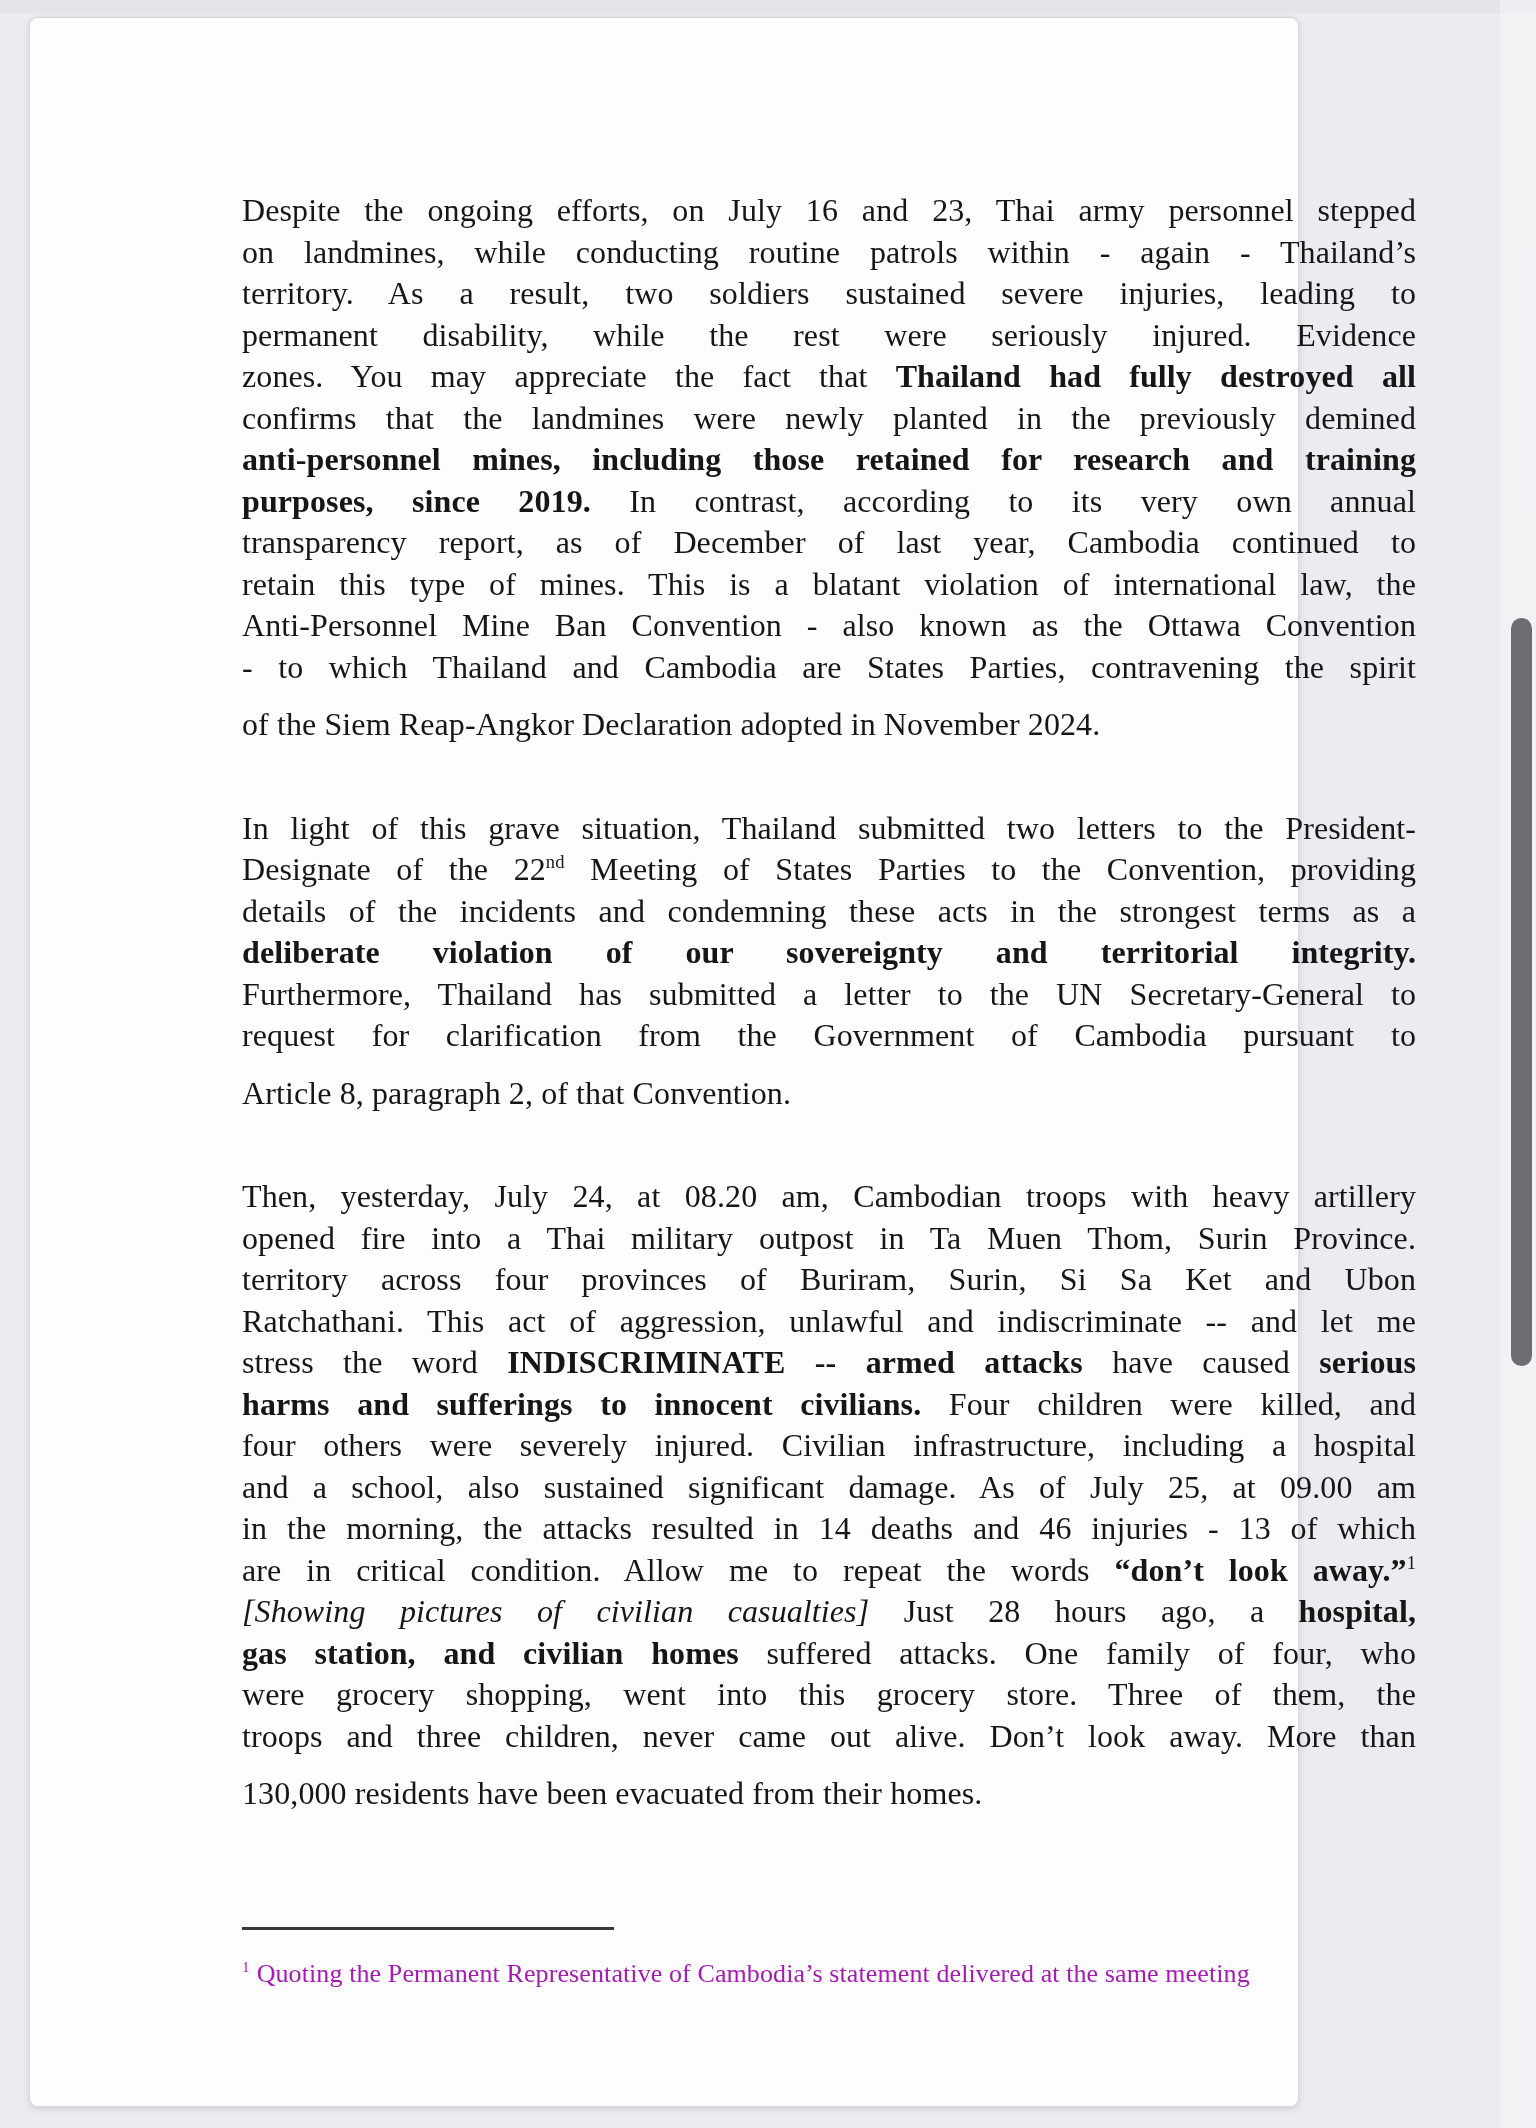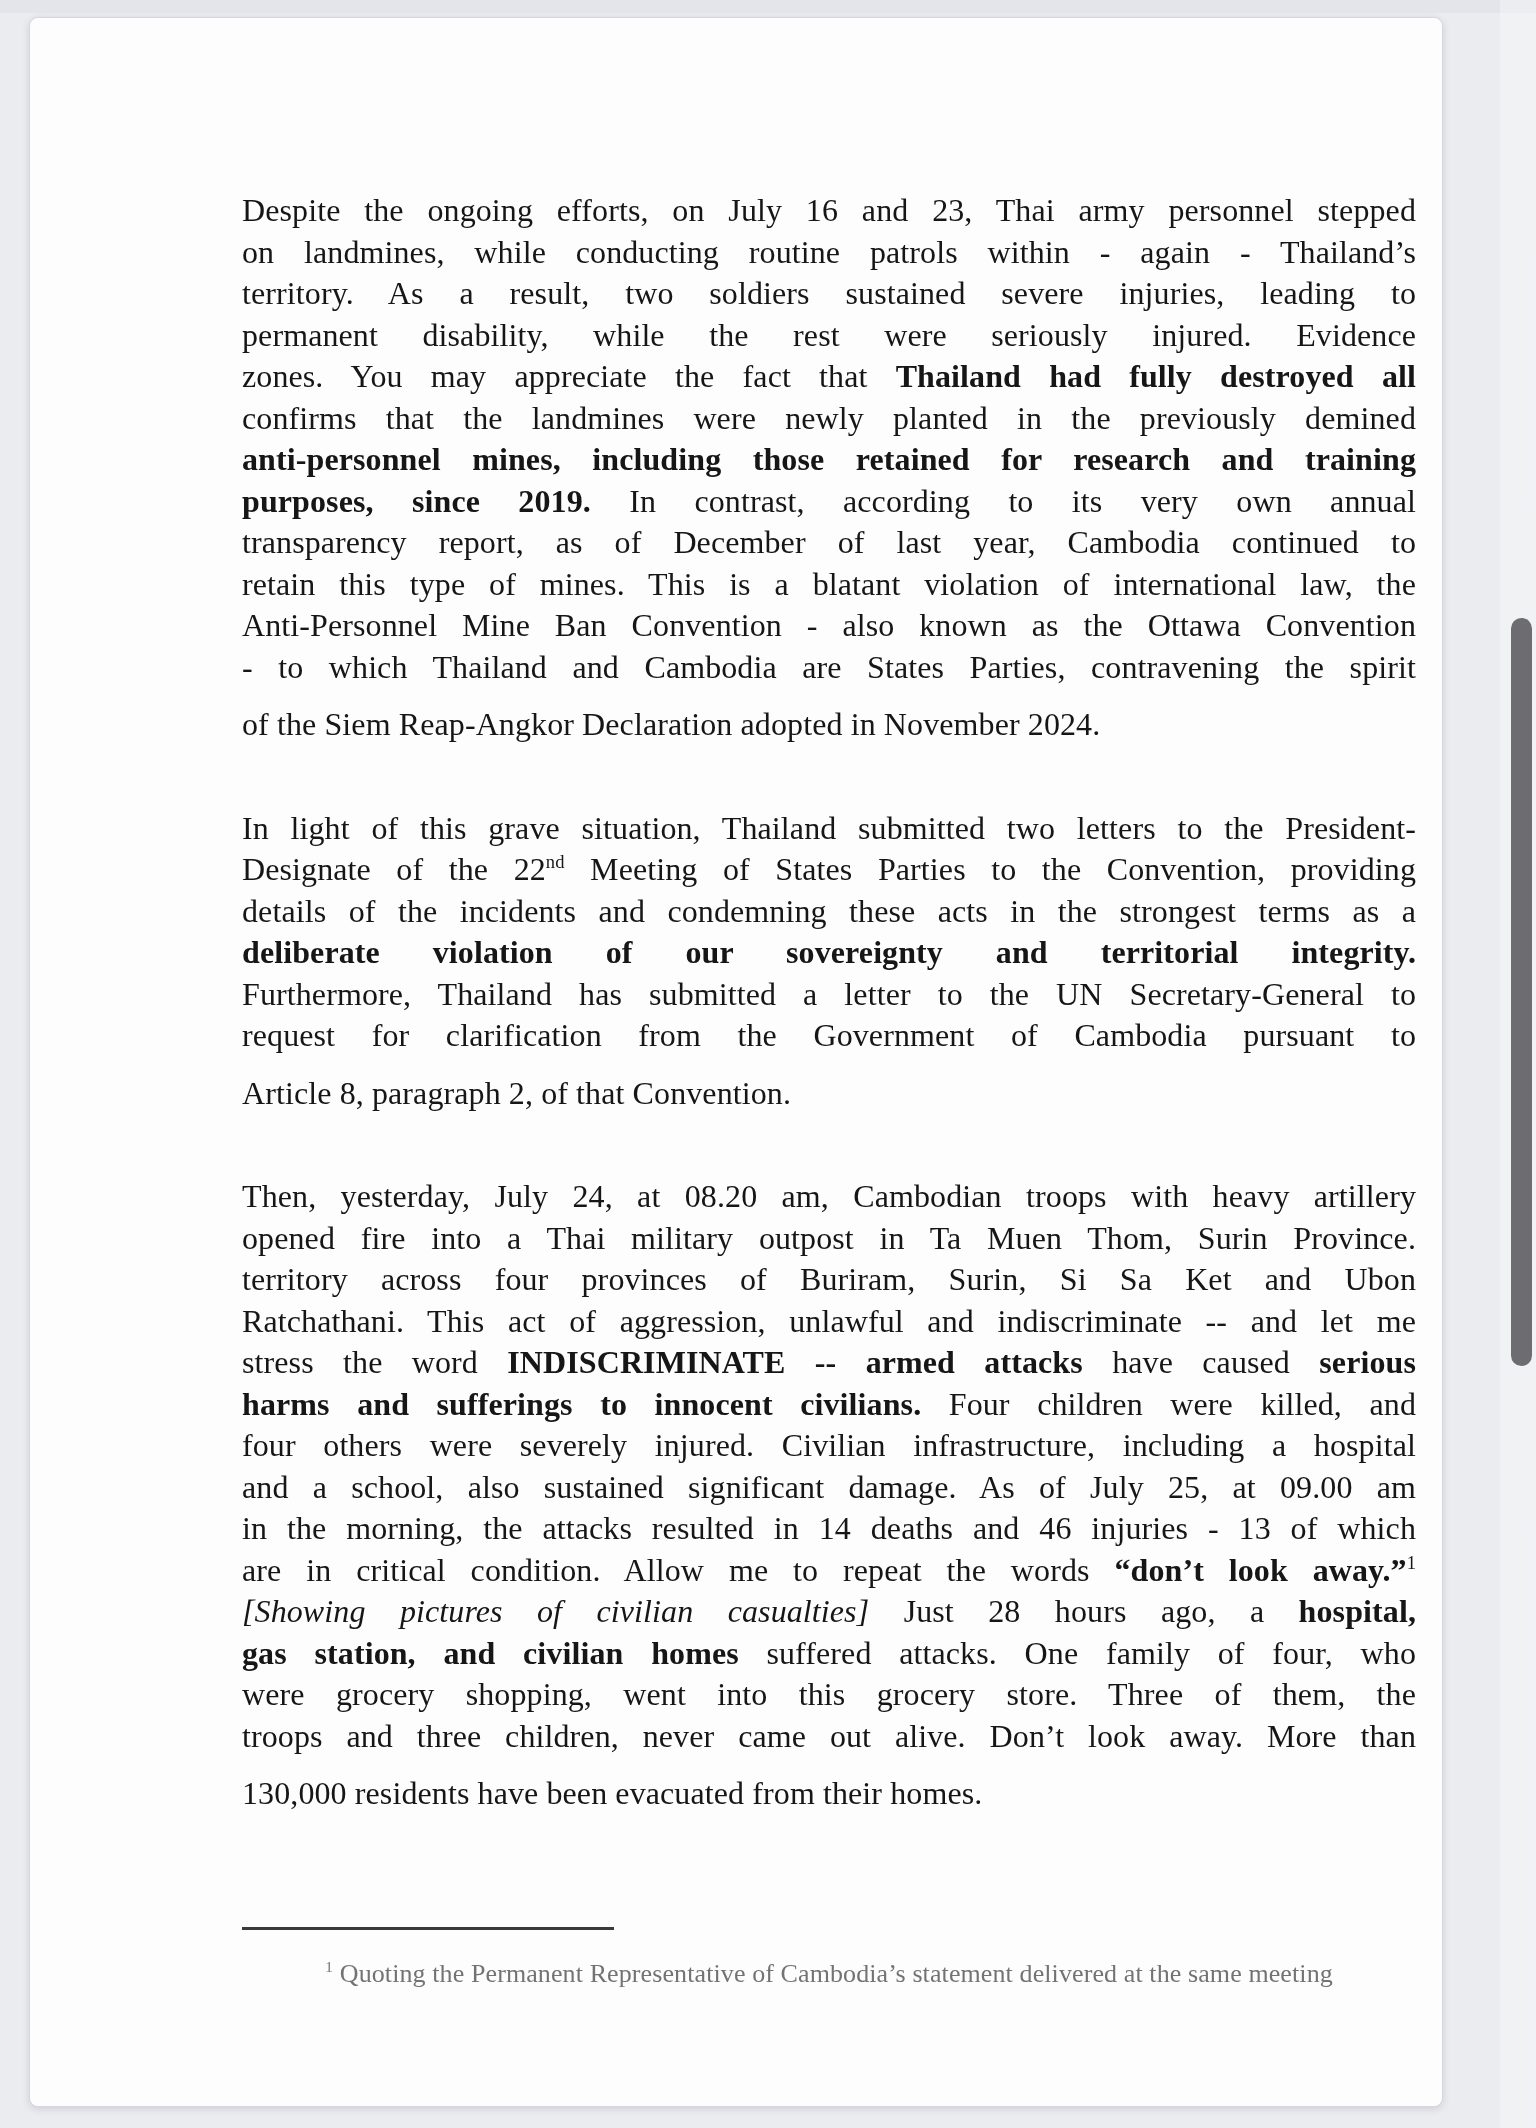--- a/index.html
+++ b/index.html
@@ -18,21 +18,21 @@
   .top-edge {
     position: absolute;
     left: 0; top: 0;
     width: 100%; height: 13px;
     background: #e4e5ea;
   }
   .page {
     position: absolute;
     left: 30px;
     top: 18px;
-    width: 1412px;
+    width: 1268px;
     height: 2088px;
     background: #fdfdfd;
     border-radius: 8px;
     box-shadow: 0 0 0 1px #d7d7dd, 0 2px 8px rgba(40,40,60,0.18);
   }
   .doc-text {
     position: absolute;
     left: 212px;
     top: 172px;
     width: 1174px;
@@ -60,23 +60,22 @@
   .footnote-block { margin-top: 112px; }
   .footnote-rule {
     width: 372px;
     height: 3px;
     background: #3a3a3a;
   }
   .footnote {
     margin-top: 26px;
     font-size: 26px;
     line-height: 36px;
-    color: #737373;
+    color: #a21caf;
     white-space: nowrap;
-    text-align: center;
   }
   .footnote .fn-text { padding-left: 7px; }
   .scrollbar-track {
     position: absolute;
     left: 1500px;
     top: 0;
     width: 36px;
     height: 100%;
     background: rgba(255,255,255,0.30);
   }

